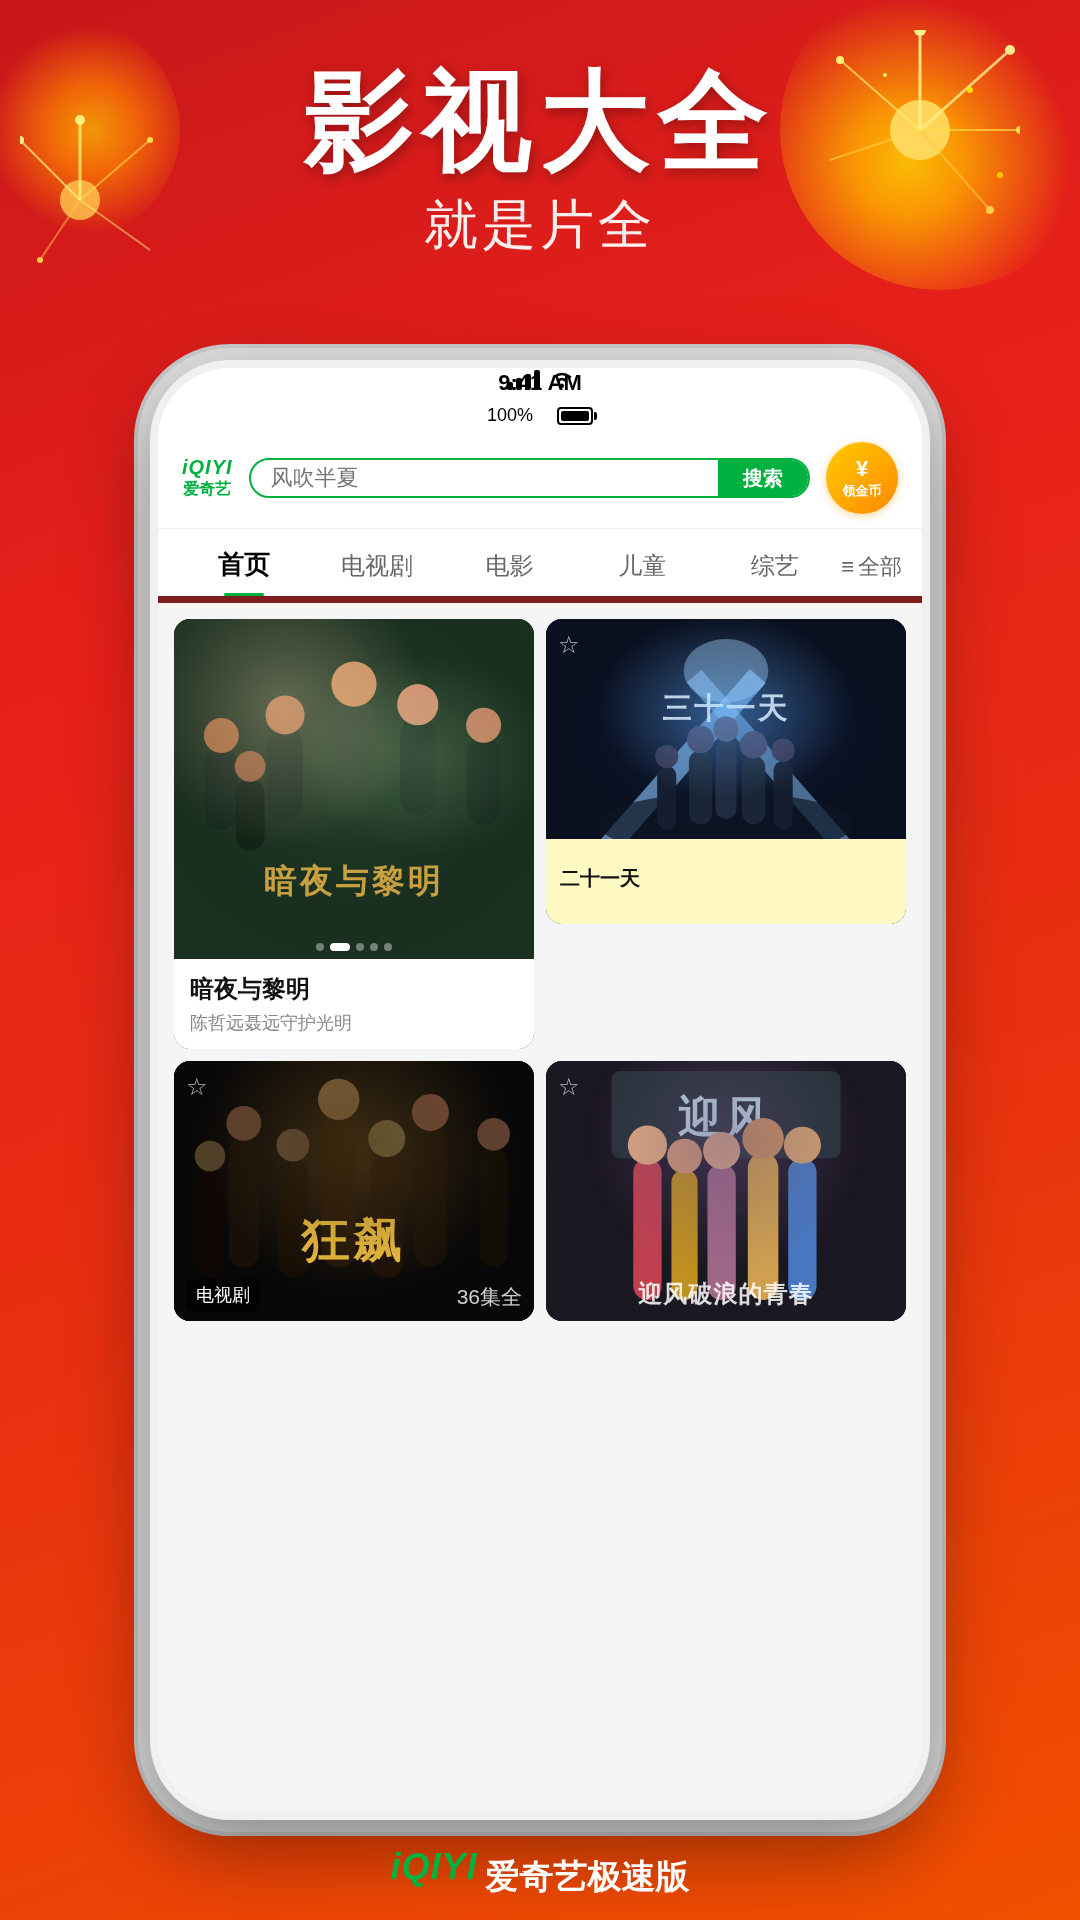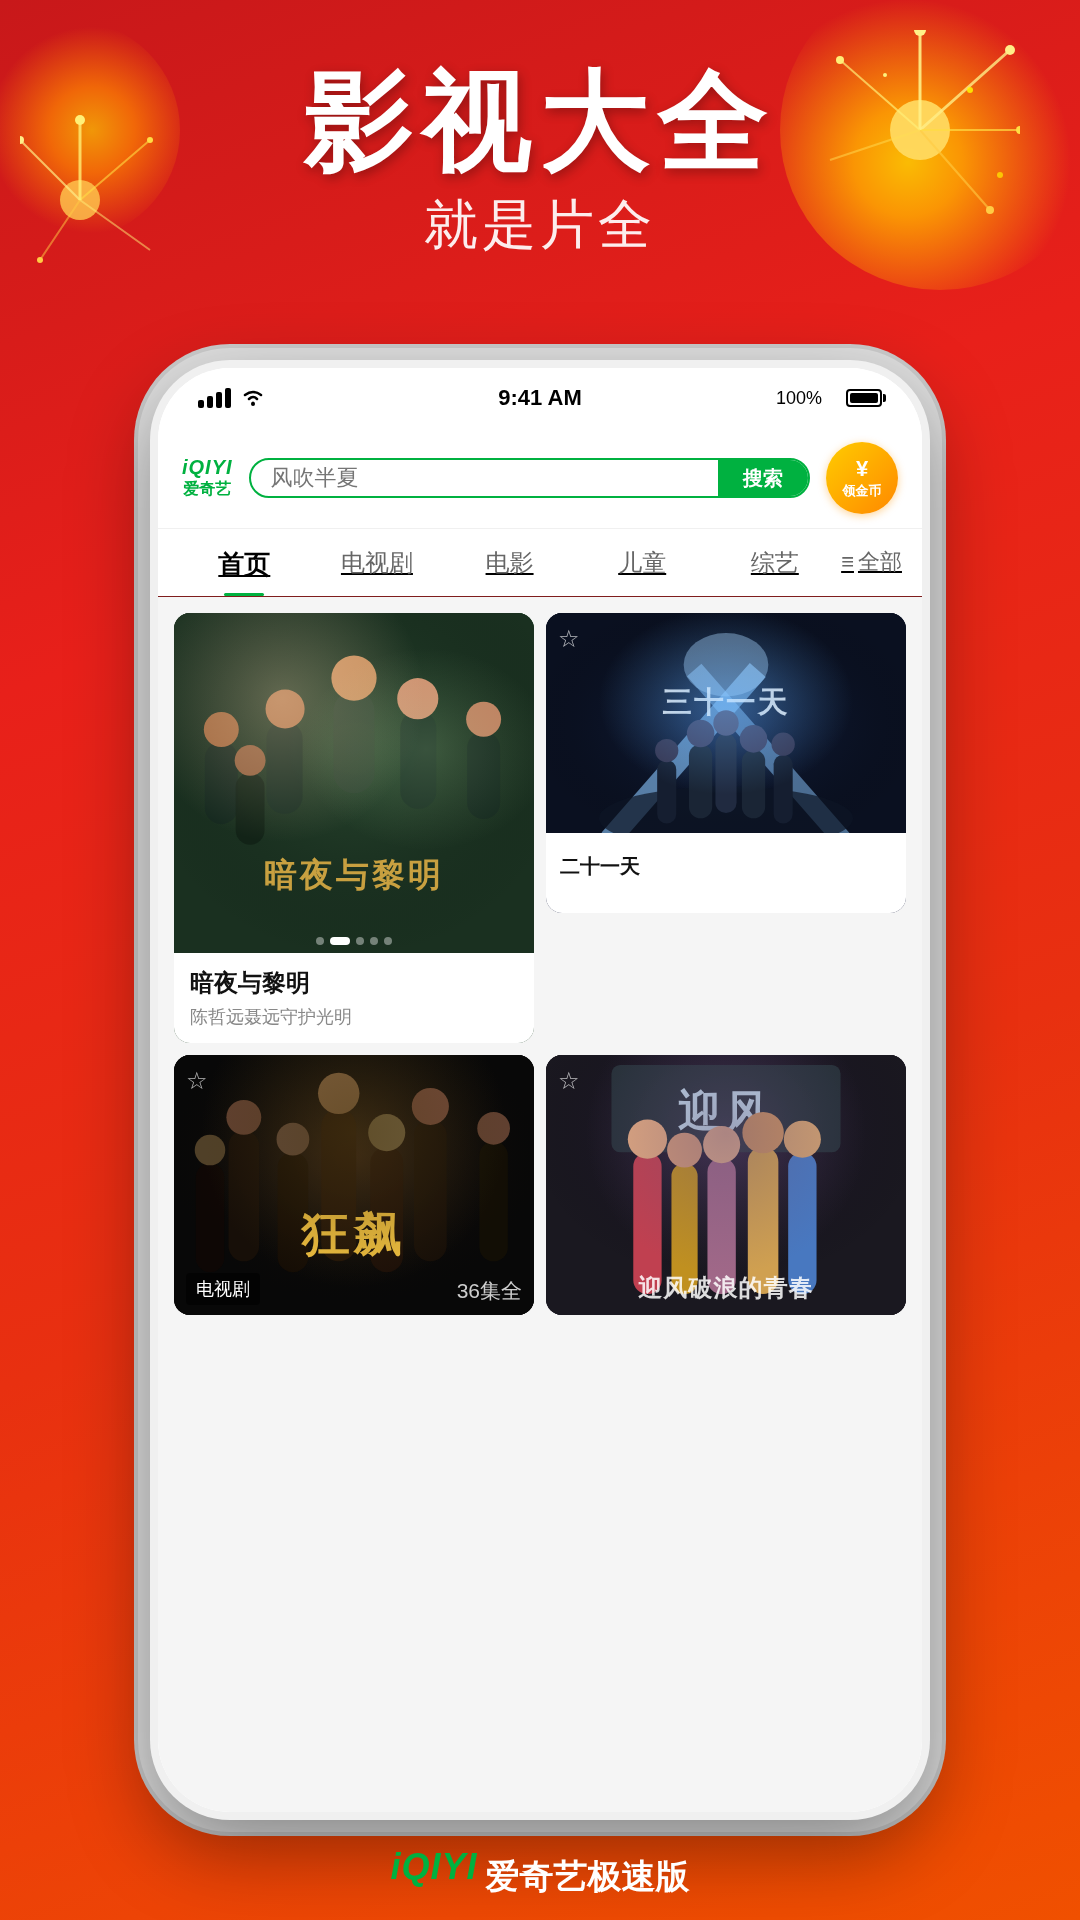--- a/index.html
+++ b/index.html
@@ -115,20 +115,21 @@
 
     
     .status-bar {
       height: 60px;
       background: #ffffff;
       display: flex;
       align-items: center;
       justify-content: space-between;
       padding: 2px 40px;
       position: relative;
+      flex-direction: column;
     }
 
     .status-left {
       display: flex;
       align-items: center;
       gap: 10px;
     }
 
     .signal-bars {
       display: flex;
@@ -283,24 +284,23 @@
     .gold-coin-label {
       font-size: 13px;
       color: #fff;
       font-weight: 700;
     }
 
     
     .nav-tabs {
       background: #ffffff;
       display: flex;
-      align-items: flex-start;
+      align-items: flex-end;
       padding: 0 20px;
-      border-bottom: 1px solid #7f1d1d;
-      text-decoration: underline;
+      border-bottom: 7px solid #7f1d1d;
     }
 
     .nav-tab {
       flex: 1;
       text-align: center;
       padding: 18px 0 14px;
       font-size: 24px;
       color: #666;
       cursor: pointer;
       position: relative;
@@ -462,22 +462,22 @@
     .more-icon {
       position: absolute;
       bottom: 12px;
       right: 12px;
       color: #888;
       font-size: 24px;
       cursor: pointer;
     }
 
     .side-card-info {
-      padding: 20px 14px;
-      background: #ffffff;
+      padding: 26px 14px;
+      background: #fef9c3;
       min-height: 80px;
     }
 
     
     .bottom-row {
       grid-column: 1 / -1;
       display: grid;
       grid-template-columns: 1fr 1fr;
       gap: 12px;
     }

